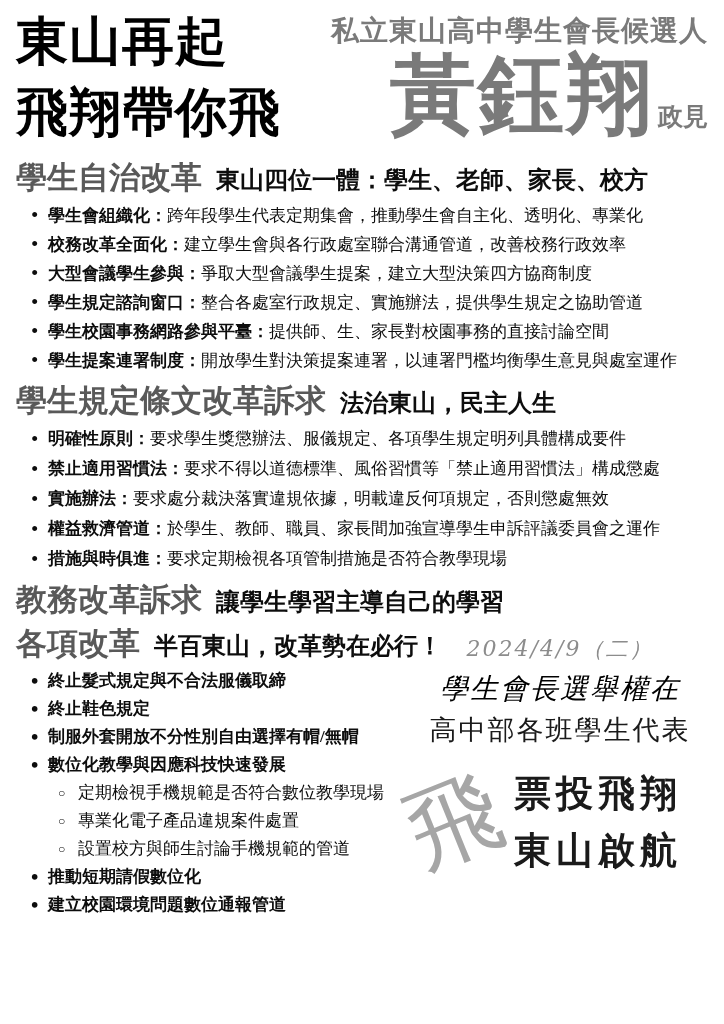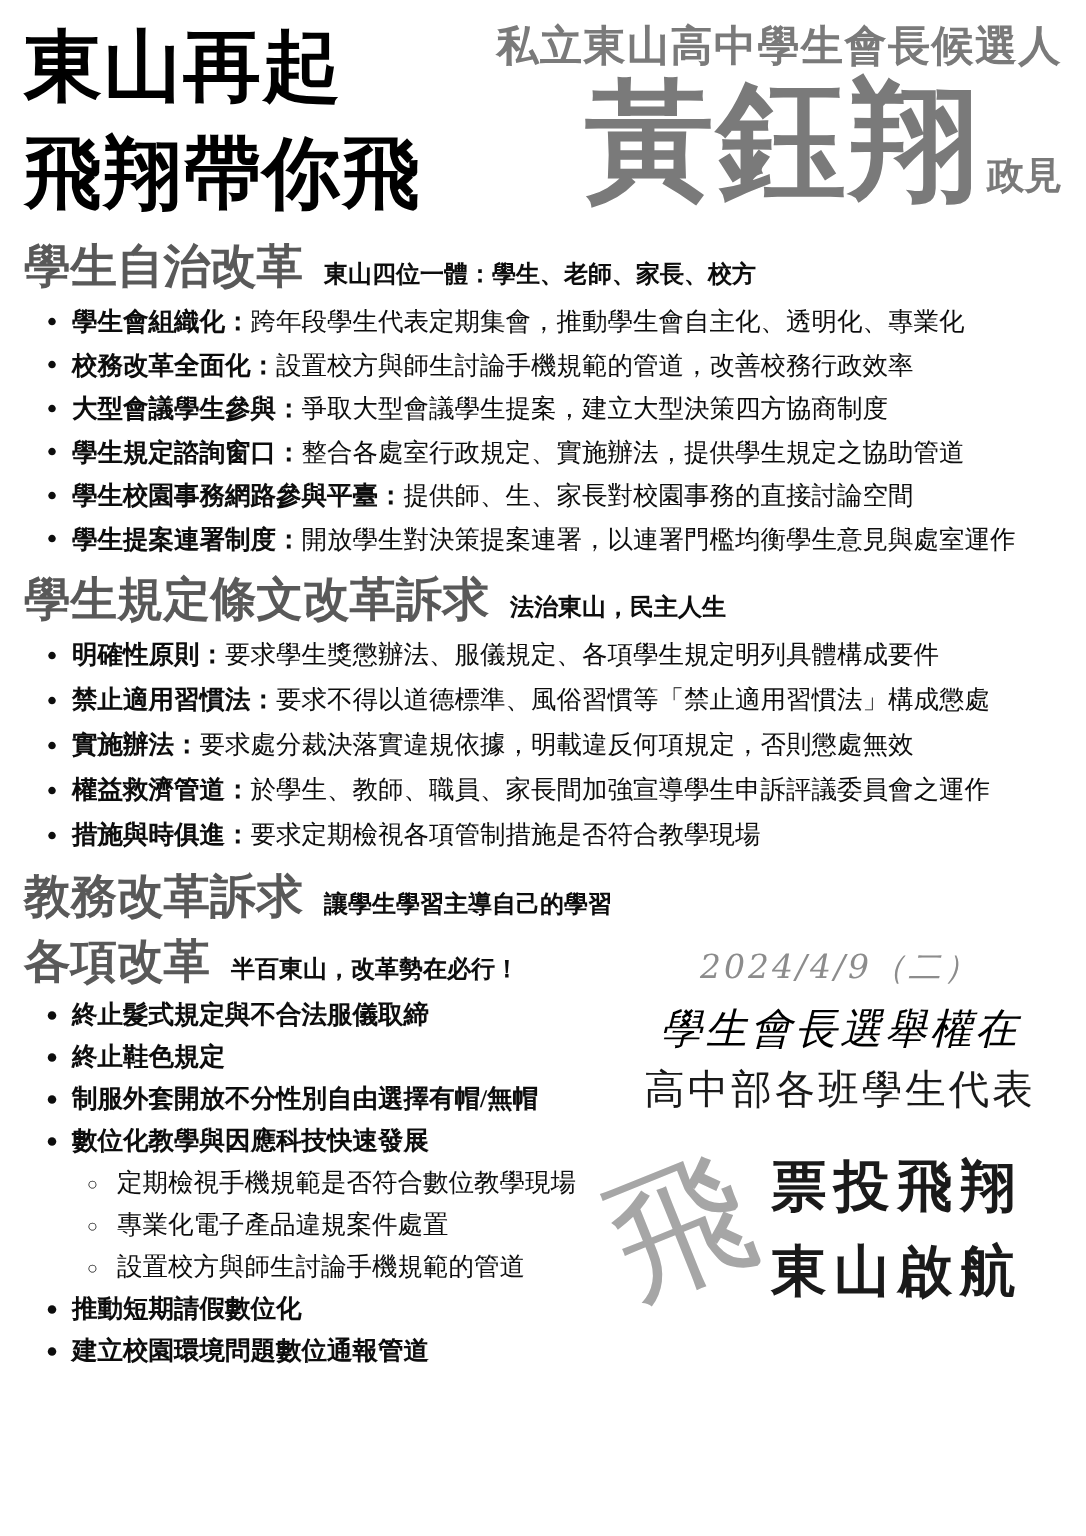--- a/index.html
+++ b/index.html
@@ -5,31 +5,31 @@
   html,body{margin:0;padding:0;}
   body{
     width:724px;height:1024px;overflow:hidden;background:#ffffff;
     font-family:"Liberation Sans","DejaVu Sans",sans-serif;
     -webkit-font-smoothing:antialiased;
   }
   .page{padding:6px 16px 0 16px;position:relative;}
 
   
   .header{display:flex;justify-content:space-between;align-items:flex-start;}
-  .slogan{font-size:52px;font-weight:900;line-height:71px;color:#000;letter-spacing:1px;white-space:nowrap;padding-top:4px;}
+  .slogan{font-size:52px;font-weight:900;line-height:71px;color:#000;letter-spacing:1px;white-space:nowrap;padding-top:4px;font-family:Liberation Mono, monospace;}
   .cand{text-align:right;padding-top:8px;}
   .cand-intro{font-size:28px;font-weight:bold;color:#7a7a7a;line-height:34px;letter-spacing:1px;}
   .cand-row{display:flex;align-items:flex-end;justify-content:flex-end;}
   .cand-name{font-size:86px;font-weight:bold;color:#7a7a7a;line-height:1.08;letter-spacing:2px;}
   .cand-label{font-size:25px;font-weight:bold;color:#7a7a7a;margin-left:4px;padding-bottom:8px;}
 
   
   .sec-head{display:flex;align-items:baseline;gap:14px;margin:9px 0 5px 0;}
   .sec-title{font-size:31px;font-weight:bold;color:#595959;margin:0;line-height:34px;white-space:nowrap;}
-  .sec-sub{font-size:16px;font-weight:600;color:#0d0d0d;white-space:nowrap;}
+  .sec-sub{font-size:24px;font-weight:600;color:#0d0d0d;white-space:nowrap;}
   ul.items{margin:0;padding:0 0 0 32px;list-style:none;}
   ul.items > li{font-size:17px;line-height:29px;color:#0d0d0d;position:relative;white-space:nowrap;font-family:Liberation Serif, serif;}
   ul.items > li::before{content:"\2022";position:absolute;left:-17px;top:0;font-size:21px;color:#0d0d0d;}
   .lbl{font-weight:bold;}
   .s2 ul.items > li{line-height:30px;}
   .s4 ul.items > li{line-height:28px;font-weight:bold;}
   ul.sub{margin:0;padding:0 0 0 30px;list-style:none;}
   ul.sub > li{font-size:17px;line-height:28px;font-weight:normal;color:#0d0d0d;position:relative;white-space:nowrap;}
   ul.sub > li::before{content:"\25CB";position:absolute;left:-20px;top:0;font-size:12px;color:#0d0d0d;}
 
@@ -64,21 +64,21 @@
     </div>
   </div>
 
   <section class="s1">
     <div class="sec-head">
       <h2 class="sec-title">學生自治改革</h2>
       <span class="sec-sub">東山四位一體：學生、老師、家長、校方</span>
     </div>
     <ul class="items">
       <li><span class="lbl">學生會組織化：</span><span>跨年段學生代表定期集會，推動學生會自主化、透明化、專業化</span></li>
-      <li><span class="lbl">校務改革全面化：</span><span>設置校方與師生討論手機規範的管道，改善校務行政效率</span></li>
+      <li><span class="lbl">校務改革全面化：</span><span>建立學生會與各行政處室聯合溝通管道，改善校務行政效率</span></li>
       <li><span class="lbl">大型會議學生參與：</span><span>爭取大型會議學生提案，建立大型決策四方協商制度</span></li>
       <li><span class="lbl">學生規定諮詢窗口：</span><span>整合各處室行政規定、實施辦法，提供學生規定之協助管道</span></li>
       <li><span class="lbl">學生校園事務網路參與平臺：</span><span>提供師、生、家長對校園事務的直接討論空間</span></li>
       <li><span class="lbl">學生提案連署制度：</span><span>開放學生對決策提案連署，以連署門檻均衡學生意見與處室運作</span></li>
     </ul>
   </section>
 
   <section class="s2">
     <div class="sec-head">
       <h2 class="sec-title">學生規定條文改革訴求</h2>

